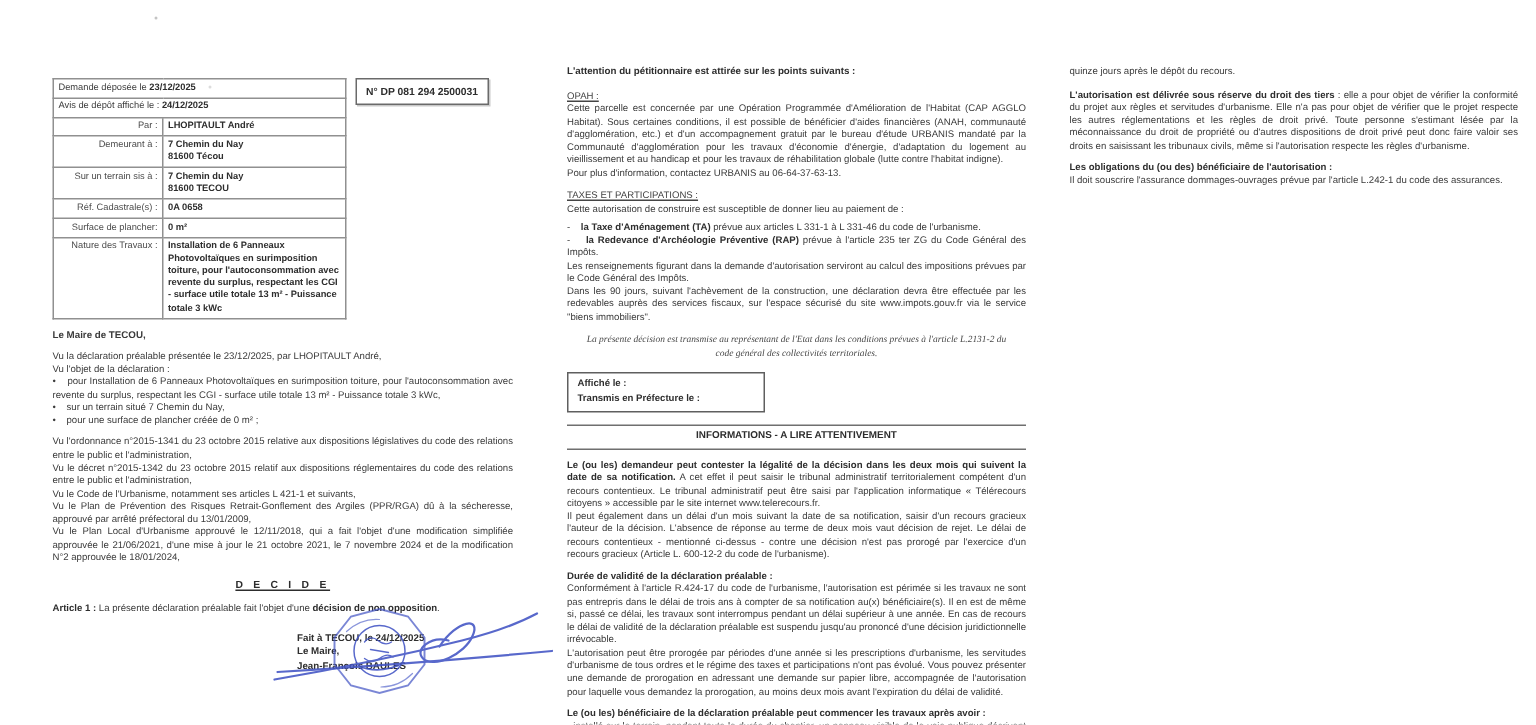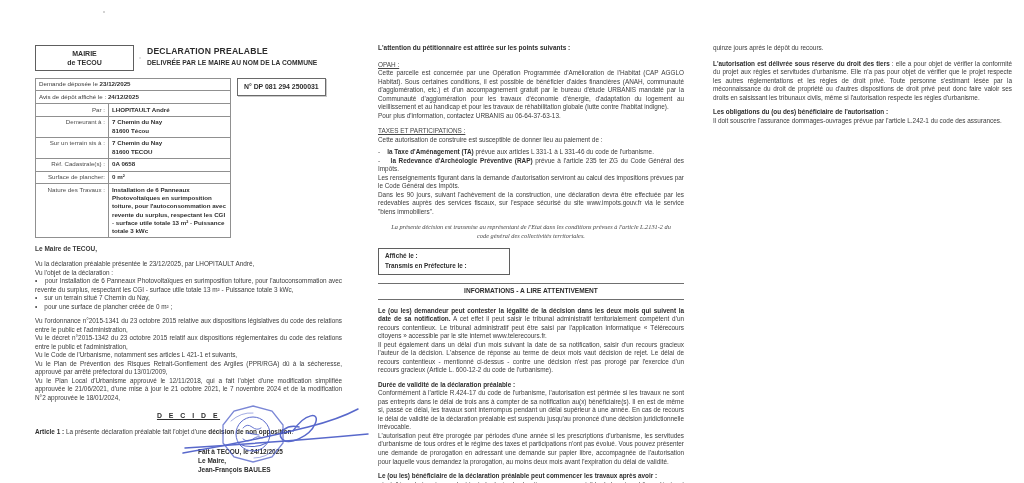--- a/index.html
+++ b/index.html
@@ -57,30 +57,20 @@
   .dot{position:absolute;background:#c4c4c4;border-radius:50%;}
 </style>
 </head>
 <body>
 
 <div class="dot" style="left:103px;top:11px;width:2px;height:2px;"></div>
 <div class="dot" style="left:139px;top:57px;width:2px;height:2px;opacity:.6;"></div>
 
 <div id="col-left" class="col">
 
-  <div class="hdr-row">
-    <div class="mairie-box">
-      <div>MAIRIE</div>
-      <div>de TECOU</div>
-    </div>
-    <div class="title-wrap">
-      <div class="doc-title">DECLARATION PREALABLE</div>
-      <div class="doc-subtitle">DELIVRÉE PAR LE MAIRE AU NOM DE LA COMMUNE</div>
-    </div>
-  </div>
 
   <div class="table-area">
     <table class="info-table">
       <tbody>
           <tr>
         <td colspan="2"><span>Demande déposée le </span><b>23/12/2025</b></td>
       </tr>
       <tr>
         <td colspan="2"><span>Avis de dépôt affiché le : </span><b>24/12/2025</b></td>
       </tr>

